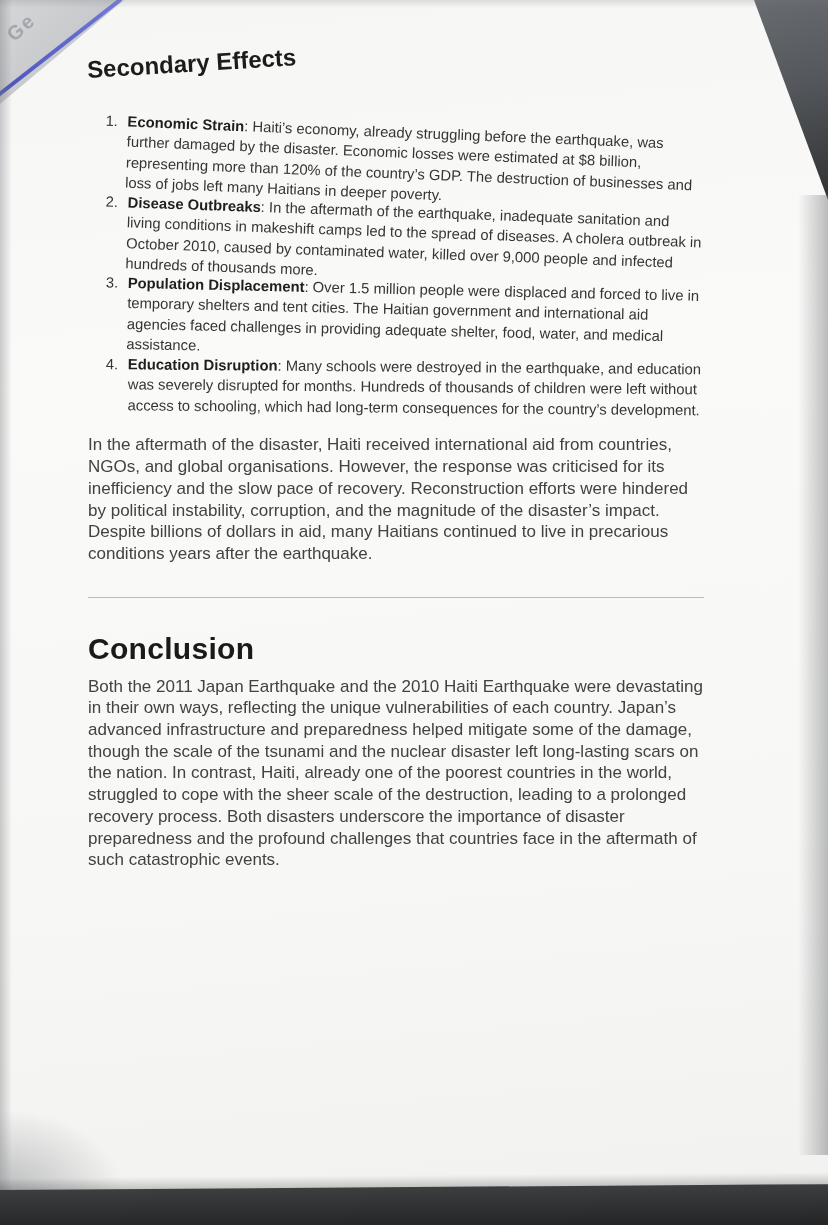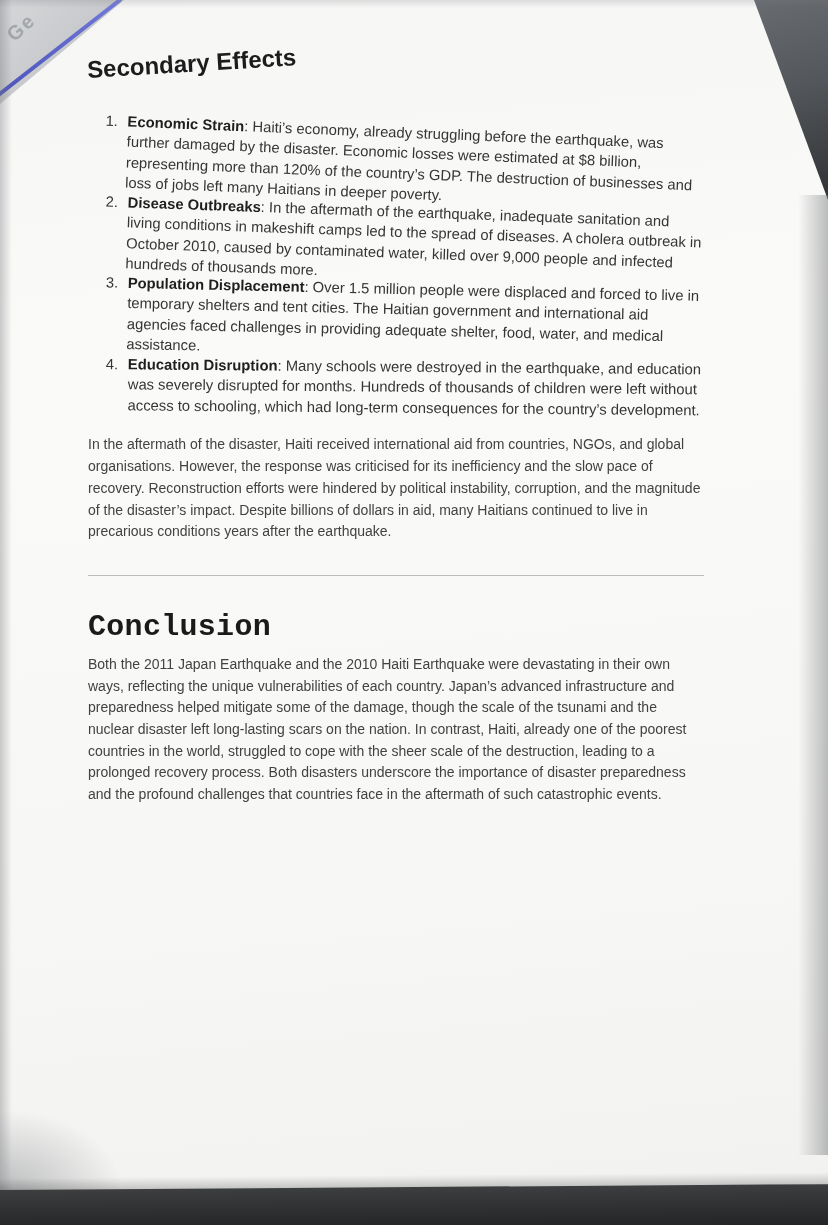--- a/index.html
+++ b/index.html
@@ -40,23 +40,23 @@
   .list{margin-top:26px;}
   .list-item{display:flex;padding-left:18px;font-size:14.8px;line-height:20.3px;color:#353535;}
   .list-item .num{flex:none;width:22px;}
   .list-item p{margin:0;flex:1;}
   .list-item b{color:#1e1e1e;}
   .r1{transform:rotate(2.3deg);transform-origin:top left;}
   .r2{transform:rotate(2.0deg);transform-origin:top left;}
   .r3{transform:rotate(1.3deg);transform-origin:top left;}
   .r4{transform:rotate(.5deg);transform-origin:top left;}
   .h-recovery{margin:30px 0 0;font-size:21px;font-weight:bold;color:#1b1b1b;}
-  .para{margin:20px 0 0;font-size:14px;line-height:21.7px;color:#424242;}
+  .para{margin:20px 0 0;font-size:17px;line-height:21.7px;color:#424242;}
   .rule{border:none;border-top:1px solid #bcbcb8;margin:32px 0 0;width:100%;}
-  .h-conclusion{margin:34px 0 0;font-size:30px;font-weight:bold;color:#1a1a1a;letter-spacing:.3px;font-family:Liberation Mono, monospace;}
+  .h-conclusion{margin:34px 0 0;font-size:30px;font-weight:bold;color:#1a1a1a;letter-spacing:.3px;}
   .para-conclusion{margin:10px 0 0;}
 </style>
 </head>
 <body>
 
 <div class="photo">
 
   <div class="content">
 
     <h1 class="h-secondary">Secondary Effects</h1>

